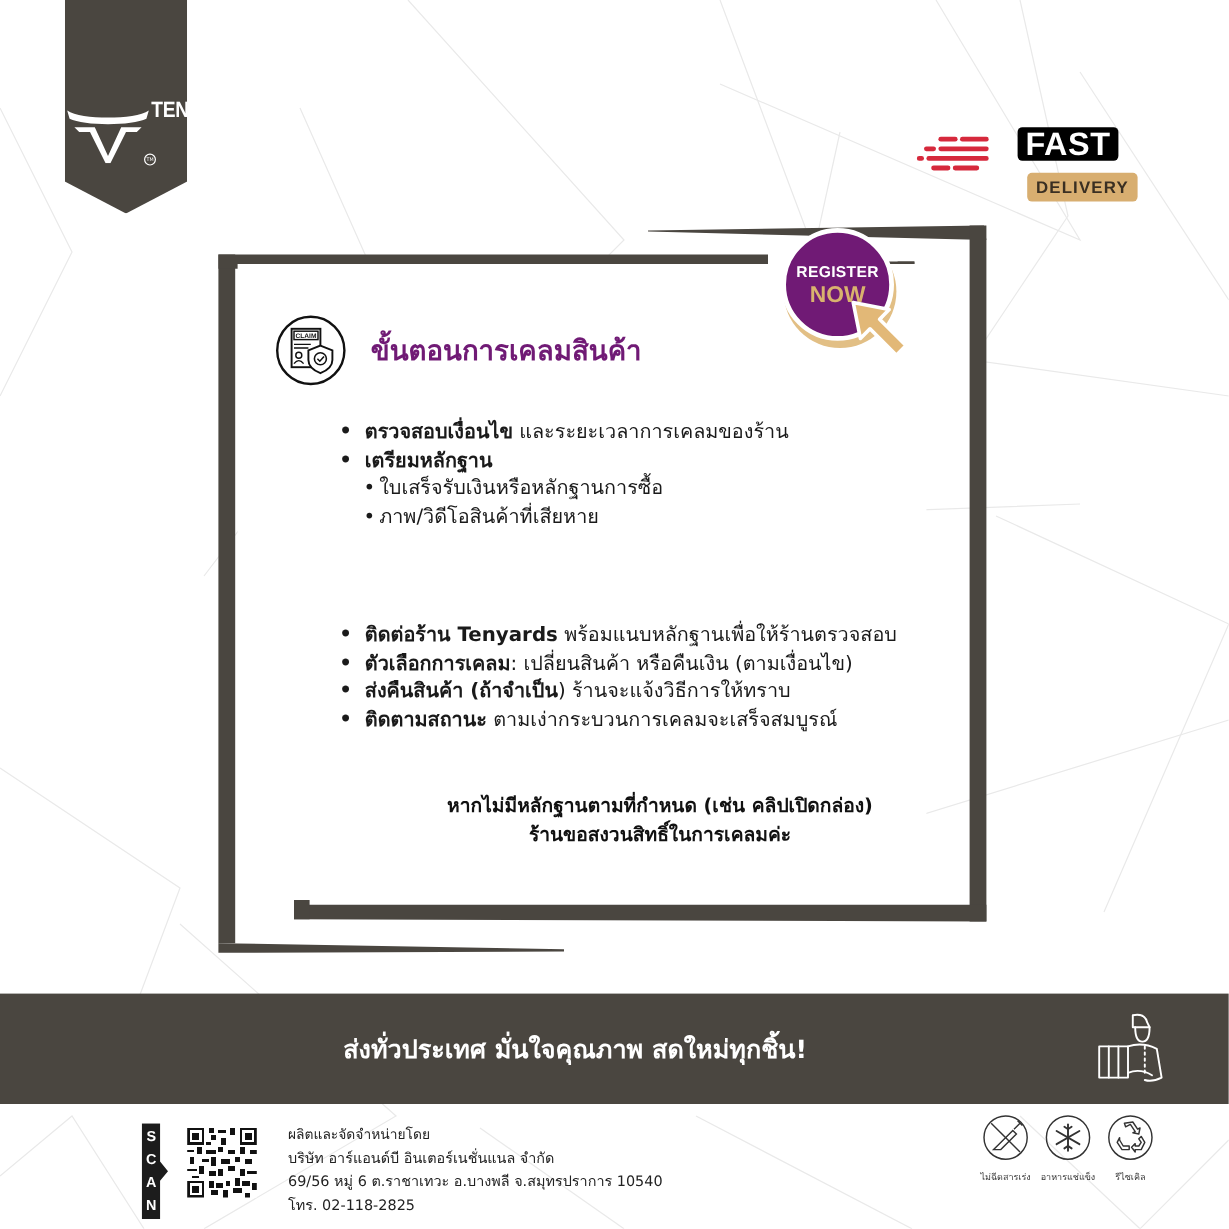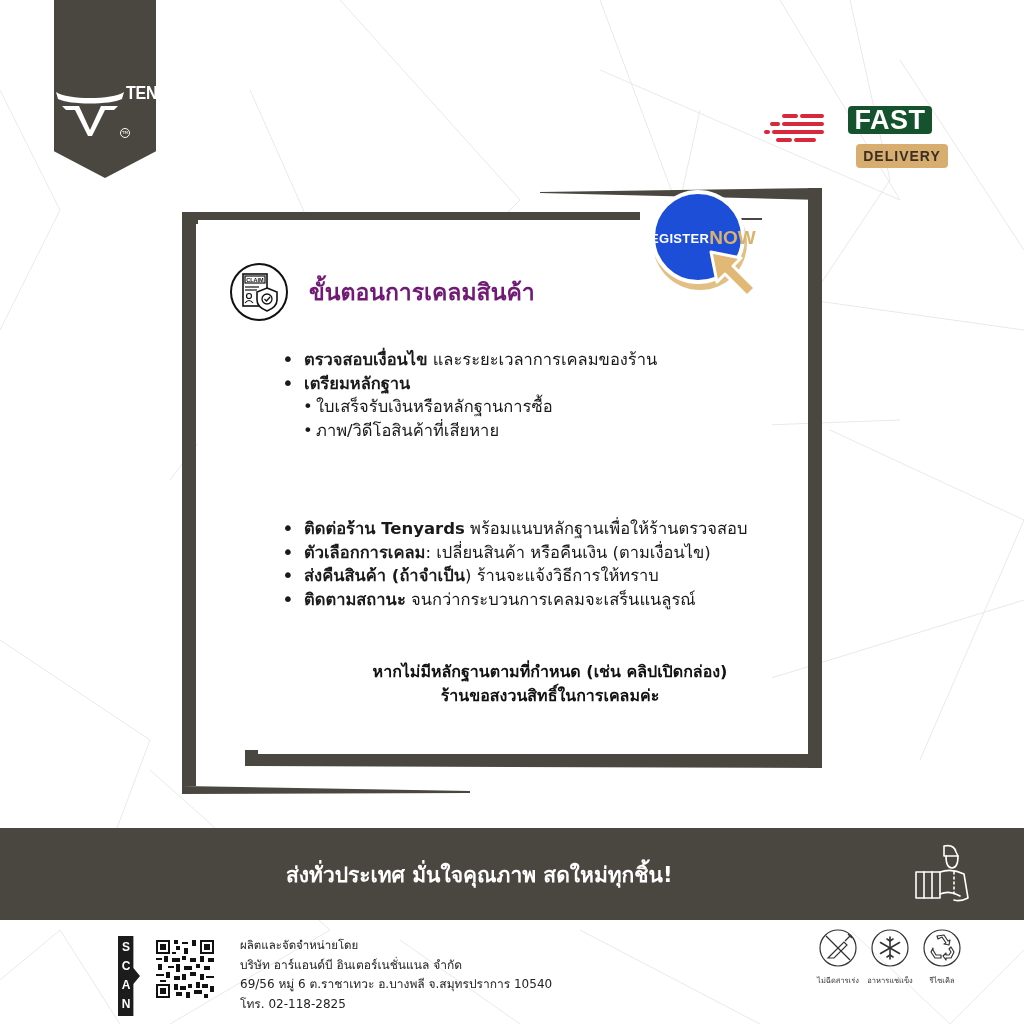--- a/index.html
+++ b/index.html
@@ -19,21 +19,21 @@
   .logo-mark { margin-top: 48px; width: 72px; height: 46px; position: relative; }
   .logo-tm { position: absolute; right: -4px; bottom: -2px; width: 10px; height: 10px; border: 1px solid #fff; border-radius: 50%; color: #fff; font-size: 4px; line-height: 8px; text-align: center; }
   .logo-name { color: #fff; font-family: "Liberation Sans", sans-serif; font-weight: 700; font-size: 16px; letter-spacing: -0.2px; margin-top: 8px; transform: scaleY(1.15); }
   .logo-sub { color: #fff; font-family: "Liberation Sans", sans-serif; font-weight: 700; font-size: 13px; margin-top: 4px; }
 
   
   .fast-badge { position: absolute; left: 764px; top: 106px; width: 200px; height: 64px; z-index: 2; }
   .fast-lines { position: absolute; left: 0; top: 6px; width: 60px; height: 36px; }
   .fast-box {
     position: absolute; left: 84px; top: 0; width: 84px; height: 28px;
-    background: #14532d; border-radius: 4px;
+    background: #000000; border-radius: 4px;
     color: #fff; font-family: "Liberation Sans", sans-serif; font-weight: 700; font-size: 27px;
     display: flex; align-items: center; justify-content: center; letter-spacing: 0.5px;
   }
   .delivery-box {
     position: absolute; left: 92px; top: 38px; width: 92px; height: 24px;
     background: #d8ae70; border-radius: 4px;
     color: #3a2f22; font-family: "Liberation Sans", sans-serif; font-weight: 700; font-size: 14px;
     display: flex; align-items: center; justify-content: center; letter-spacing: 1px;
   }
 
@@ -43,22 +43,22 @@
     position: absolute; left: 198px; top: 220px; width: 574px; height: 530px;
     background: #ffffff; z-index: 1;
   }
 
   
   .register {
     position: absolute; left: 651px; top: 190px; width: 108px; height: 110px; z-index: 4;
   }
   .register-circle {
     position: absolute; left: 0; top: 0; width: 94px; height: 94px; border-radius: 50%;
-    background: #1d4ed8; border: 4px solid #fff; box-shadow: 2px 6px 0 0 #e2bf85;
-    display: flex; flex-direction: row; align-items: center; justify-content: center;
+    background: #701a75; border: 4px solid #fff; box-shadow: 2px 6px 0 0 #e2bf85;
+    display: flex; flex-direction: column; align-items: center; justify-content: center;
   }
   .register-top { color: #fff; font-family: "Liberation Sans", sans-serif; font-weight: 700; font-size: 13px; letter-spacing: 0.3px; margin-top: 2px; }
   .register-now { color: #d9b26e; font-family: "Liberation Sans", sans-serif; font-weight: 700; font-size: 19px; margin-top: 2px; }
   .register-arrow { position: absolute; left: 56px; top: 58px; width: 52px; height: 52px; }
 
   
   .claim-header { position: absolute; left: 229px; top: 262px; display: flex; align-items: center; z-index: 3; }
   .claim-icon { width: 60px; height: 60px; }
   .claim-title { margin-left: 20px; font-family: "DejaVu Sans", sans-serif; font-weight: 700; font-size: 23px; color: #701a75; }
 
@@ -204,21 +204,21 @@
   <div class="item">
     <b>ติดต่อร้าน Tenyards</b><span> พร้อมแนบหลักฐานเพื่อให้ร้านตรวจสอบ</span>
   </div>
   <div class="item">
     <b>ตัวเลือกการเคลม</b><span>: เปลี่ยนสินค้า หรือคืนเงิน (ตามเงื่อนไข)</span>
   </div>
   <div class="item">
     <b>ส่งคืนสินค้า (ถ้าจำเป็น</b><span>) ร้านจะแจ้งวิธีการให้ทราบ</span>
   </div>
   <div class="item">
-    <b>ติดตามสถานะ</b><span> จนกว่ากระบวนการเคลมจะเสร็นแนลูรณ์</span>
+    <b>ติดตามสถานะ</b><span> ตามเง่ากระบวนการเคลมจะเสร็จสมบูรณ์</span>
   </div>
 </div>
 
 <div class="notice">
   <div>หากไม่มีหลักฐานตามที่กำหนด (เช่น คลิปเปิดกล่อง)</div>
   <div>ร้านขอสงวนสิทธิ์ในการเคลมค่ะ</div>
 </div>
 
 <div class="banner">
   <div class="banner-text">ส่งทั่วประเทศ มั่นใจคุณภาพ สดใหม่ทุกชิ้น!</div>

